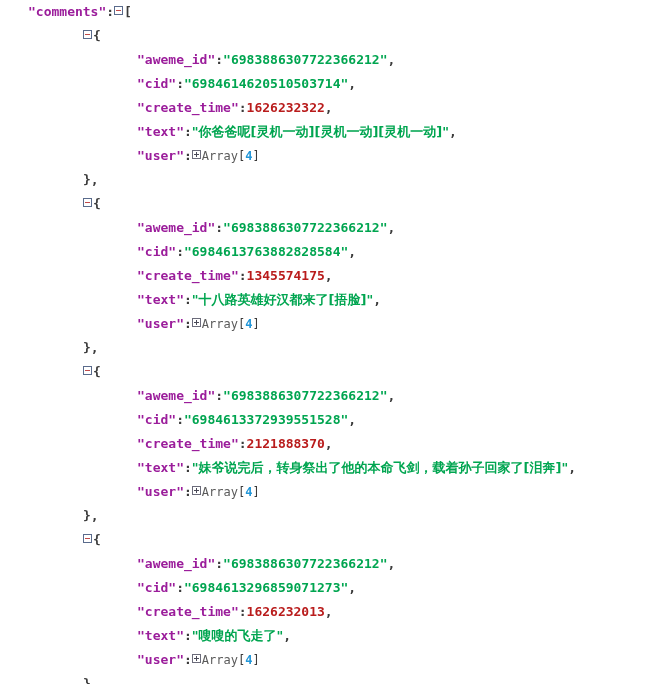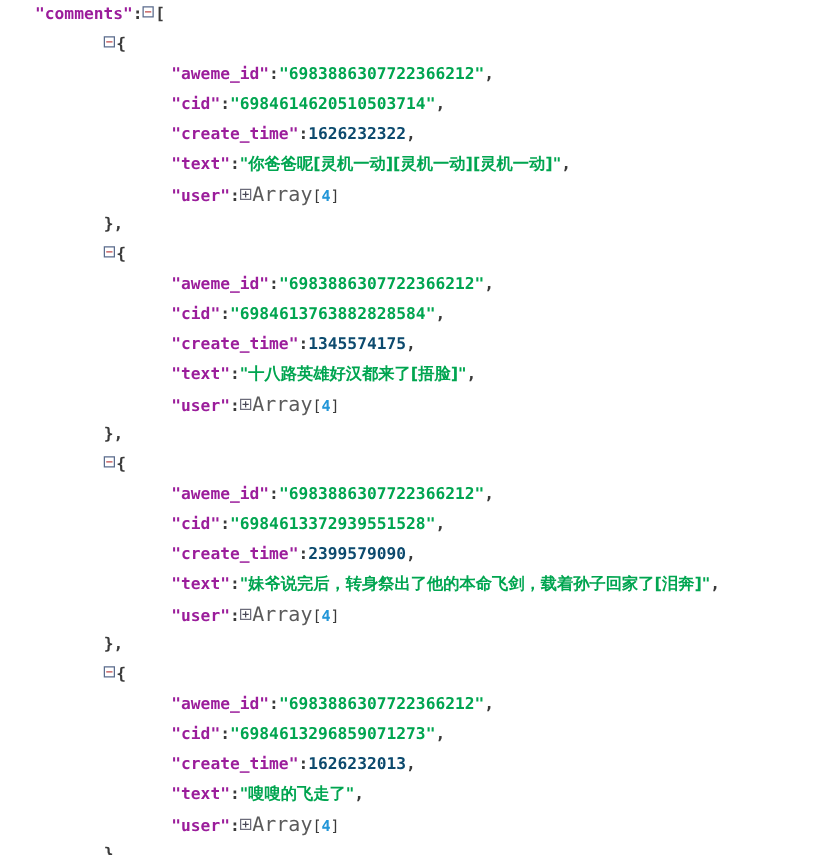--- a/index.html
+++ b/index.html
@@ -34,35 +34,35 @@
 
   .k {            
     color: #9b1d9b;
     font-weight: bold;
   }
   .sv {           
     color: #00a550;
     font-weight: bold;
   }
   .nv {           
-    color: #0c4a6e;
+    color: #b91c1c;
     font-weight: bold;
   }
   .punct {
     color: #3a3a3a;
     font-weight: bold;
   }
   .brace {
     color: #3a3a3a;
     font-weight: bold;
   }
   .arr-type {
     color: #5a5a5a;
     font-weight: normal;
-    font-size: 16px;
+    font-size: 12px;
   }
   .arr-brk {
     color: #3a3a3a;
     font-weight: normal;
     font-size: 12px;
   }
   .arr-cnt {
     color: #2296d8;
     font-weight: bold;
     font-size: 12px;
@@ -130,21 +130,21 @@
       <div class="jrow ind-1"><span class="tgl"></span><span class="brace">{</span></div>
       <div class="jrow ind-2"><span class="k">"aweme_id"</span><span class="punct">:</span><span class="sv">"6983886307722366212"</span><span class="punct">,</span></div>
       <div class="jrow ind-2"><span class="k">"cid"</span><span class="punct">:</span><span class="sv">"6984613763882828584"</span><span class="punct">,</span></div>
       <div class="jrow ind-2"><span class="k">"create_time"</span><span class="punct">:</span><span class="nv">1345574175</span><span class="punct">,</span></div>
       <div class="jrow ind-2"><span class="k">"text"</span><span class="punct">:</span><span class="sv cjk">"十八路英雄好汉都来了[捂脸]"</span><span class="punct">,</span></div>
       <div class="jrow ind-2"><span class="k">"user"</span><span class="punct">:</span><span class="tgl plus"></span><span class="arr-type">Array</span><span class="arr-brk">[</span><span class="arr-cnt">4</span><span class="arr-brk">]</span></div>
       <div class="jrow ind-1"><span class="brace">},</span></div>
       <div class="jrow ind-1"><span class="tgl"></span><span class="brace">{</span></div>
       <div class="jrow ind-2"><span class="k">"aweme_id"</span><span class="punct">:</span><span class="sv">"6983886307722366212"</span><span class="punct">,</span></div>
       <div class="jrow ind-2"><span class="k">"cid"</span><span class="punct">:</span><span class="sv">"6984613372939551528"</span><span class="punct">,</span></div>
-      <div class="jrow ind-2"><span class="k">"create_time"</span><span class="punct">:</span><span class="nv">2399579090</span><span class="punct">,</span></div>
+      <div class="jrow ind-2"><span class="k">"create_time"</span><span class="punct">:</span><span class="nv">2121888370</span><span class="punct">,</span></div>
       <div class="jrow ind-2"><span class="k">"text"</span><span class="punct">:</span><span class="sv cjk">"妹爷说完后，转身祭出了他的本命飞剑，载着孙子回家了[泪奔]"</span><span class="punct">,</span></div>
       <div class="jrow ind-2"><span class="k">"user"</span><span class="punct">:</span><span class="tgl plus"></span><span class="arr-type">Array</span><span class="arr-brk">[</span><span class="arr-cnt">4</span><span class="arr-brk">]</span></div>
       <div class="jrow ind-1"><span class="brace">},</span></div>
       <div class="jrow ind-1"><span class="tgl"></span><span class="brace">{</span></div>
       <div class="jrow ind-2"><span class="k">"aweme_id"</span><span class="punct">:</span><span class="sv">"6983886307722366212"</span><span class="punct">,</span></div>
       <div class="jrow ind-2"><span class="k">"cid"</span><span class="punct">:</span><span class="sv">"6984613296859071273"</span><span class="punct">,</span></div>
       <div class="jrow ind-2"><span class="k">"create_time"</span><span class="punct">:</span><span class="nv">1626232013</span><span class="punct">,</span></div>
       <div class="jrow ind-2"><span class="k">"text"</span><span class="punct">:</span><span class="sv cjk">"嗖嗖的飞走了"</span><span class="punct">,</span></div>
       <div class="jrow ind-2"><span class="k">"user"</span><span class="punct">:</span><span class="tgl plus"></span><span class="arr-type">Array</span><span class="arr-brk">[</span><span class="arr-cnt">4</span><span class="arr-brk">]</span></div>
     </div>

